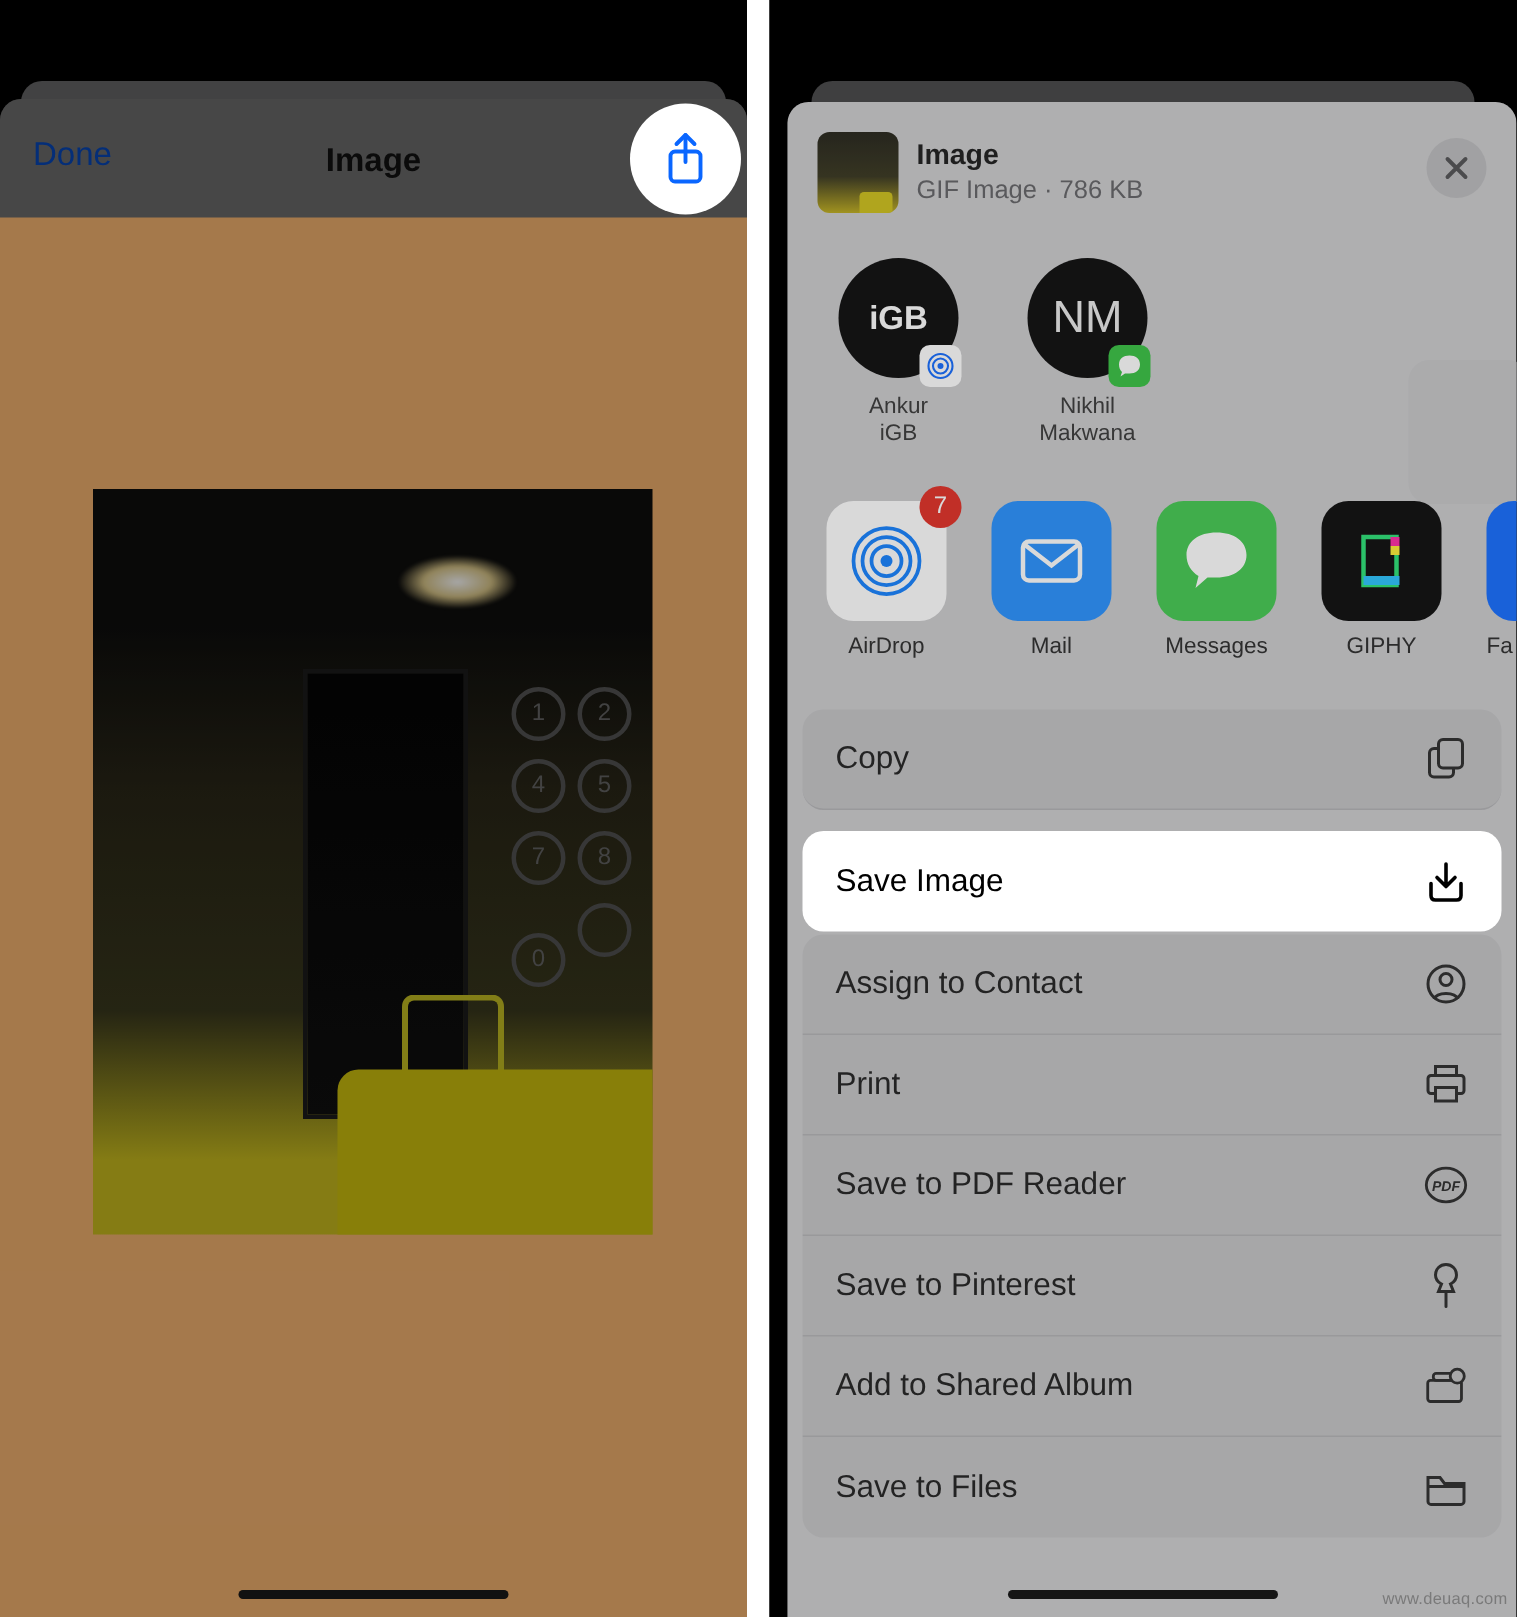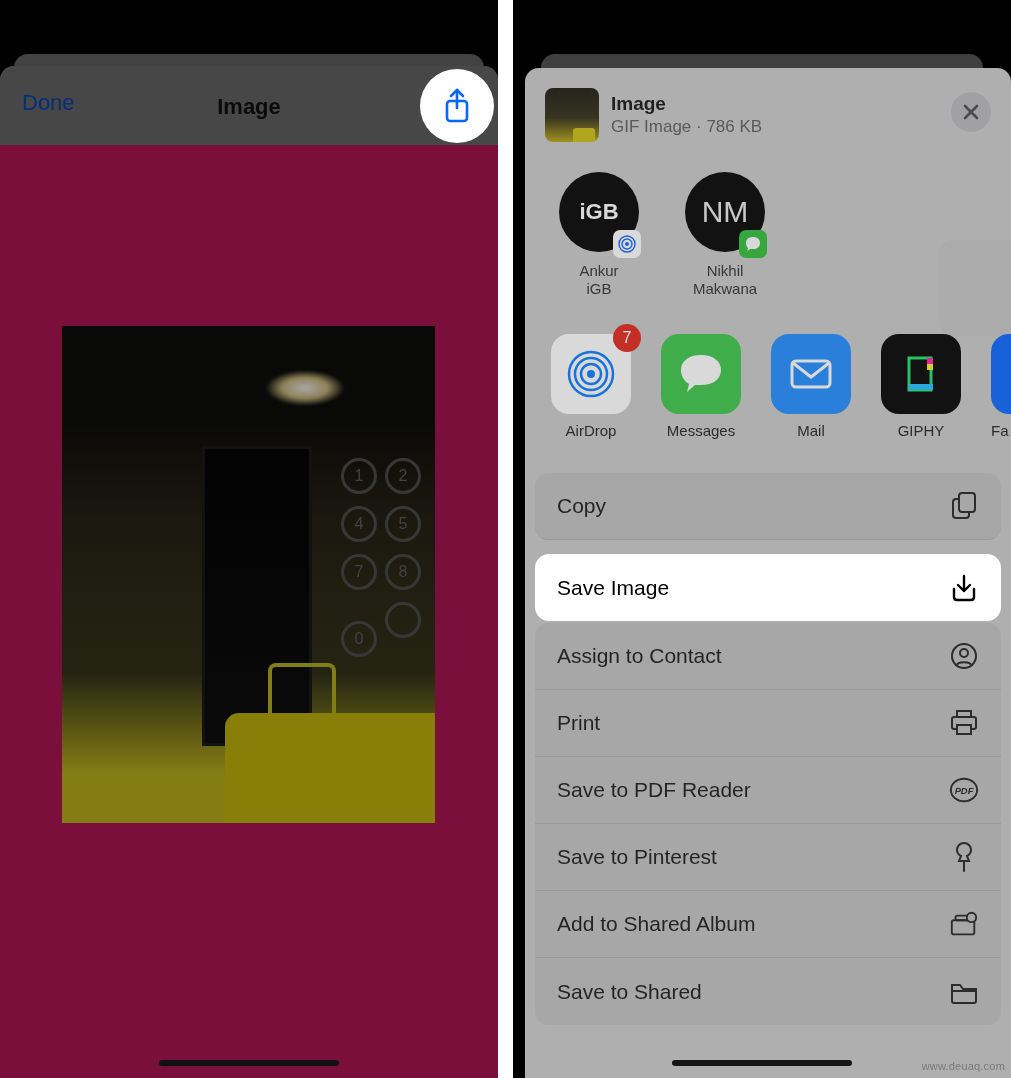--- a/index.html
+++ b/index.html
@@ -9,21 +9,21 @@
   .gap { flex: 0 0 15px; background: #fff; }
 
   
   .l-top-edge { position: absolute; top: 54px; left: 14px; right: 14px; height: 18px; background: #424243; border-radius: 14px 14px 0 0; }
   .l-sheet { position: absolute; top: 66px; left: 0; right: 0; bottom: 0; background: #6e6e6e; border-radius: 14px 14px 0 0; }
   .l-dim { position: absolute; inset: 0; background: rgba(0,0,0,0.35); border-radius: 14px 14px 0 0; pointer-events:none; }
   .l-header { position: relative; height: 82px; display: flex; align-items: center; justify-content: center; }
   .l-done { position: absolute; left: 22px; top: 24px; color: #0747b8; font-size: 22px; font-weight: 400; }
   .l-title { font-size: 22px; font-weight: 600; color: #111; }
   .l-share-circ { position: absolute; right: 4px; top: 3px; width: 74px; height: 74px; background: #fff; border-radius: 50%; display: flex; align-items: center; justify-content: center; z-index: 5; }
-  .l-body { position: absolute; top: 79px; left: 0; right: 0; bottom: 0; background: #be185d; }
+  .l-body { position: absolute; top: 79px; left: 0; right: 0; bottom: 0; background: #fdba74; }
   .l-photo { position: absolute; top: 181px; left: 62px; width: 373px; height: 497px; background: linear-gradient(180deg,#0e0e0d 0%,#0e0e0d 18%, #2a2718 40%, #3a391e 70%, #ccbf1f 90%); overflow: hidden; }
   .l-ceilinglight { position:absolute; top:44px; right:90px; width:80px; height:36px; background:radial-gradient(#fff,#ddc98a 40%,transparent 70%); border-radius:50%; filter:blur(1px);}
   .l-door { position:absolute; top:120px; left:140px; width:110px; height:300px; background:linear-gradient(#050505,#101010); border:3px solid #1c1c1c;}
   .l-circles { position:absolute; top:126px; right:8px; width:90px; }
   .l-circles .c { width:36px;height:36px;border:3px solid #555;border-radius:50%;display:inline-flex;align-items:center;justify-content:center;color:#666;font-size:16px;margin:6px 4px;}
   .l-chair { position:absolute; bottom:40px; left:200px; width:100px; height:120px; }
   .l-chair .seat{position:absolute;bottom:46px;width:80px;height:14px;background:#c8c224;border-radius:4px;}
   .l-chair .back{position:absolute;bottom:60px;left:6px;width:68px;height:60px;border:4px solid #c8c224;border-bottom:none;border-radius:8px 8px 0 0;}
   .l-couch { position:absolute; bottom:-10px; right:-20px; width:230px; height:120px; background:#d2c40e; border-radius:14px 14px 0 0; }
   .home-ind { position: absolute; bottom: 12px; left: 50%; transform: translateX(-50%); width: 180px; height: 6px; background: #111; border-radius: 4px; }
@@ -184,35 +184,35 @@
                 <circle cx="28" cy="28" r="4" fill="#0a7cff"></circle>
                 <circle cx="28" cy="28" r="10" stroke="#0a7cff" stroke-width="2.5" fill="none"></circle>
                 <circle cx="28" cy="28" r="16" stroke="#0a7cff" stroke-width="2.5" fill="none"></circle>
                 <circle cx="28" cy="28" r="22" stroke="#0a7cff" stroke-width="2.5" fill="none"></circle>
               </svg>
             <div class="airdrop-badge">7</div>
           </div>
           <div class="app-label">AirDrop</div>
         </div>
         <div class="app">
-          <div class="app-icon ai-msg">
-            <svg width="52" height="52" viewBox="0 0 52 52">
-                <path d="M6 22 C6 13 14 7 26 7 C38 7 46 13 46 22 C46 31 38 37 26 37 L20 37 L12 44 L14 36 C9 33 6 28 6 22 Z" fill="#fff"></path>
-              </svg>
-          </div>
-          <div class="app-label">Messages</div>
-        </div>
-        <div class="app">
           <div class="app-icon ai-mail">
             <svg width="54" height="54" viewBox="0 0 54 54">
                 <rect x="8" y="14" width="38" height="26" rx="4" stroke="#fff" stroke-width="3" fill="none"></rect>
                 <path d="M9 16 L27 30 L45 16" stroke="#fff" stroke-width="3" fill="none" stroke-linecap="round"></path>
               </svg>
           </div>
           <div class="app-label">Mail</div>
+        </div>
+        <div class="app">
+          <div class="app-icon ai-msg">
+            <svg width="52" height="52" viewBox="0 0 52 52">
+                <path d="M6 22 C6 13 14 7 26 7 C38 7 46 13 46 22 C46 31 38 37 26 37 L20 37 L12 44 L14 36 C9 33 6 28 6 22 Z" fill="#fff"></path>
+              </svg>
+          </div>
+          <div class="app-label">Messages</div>
         </div>
         <div class="app">
           <div class="app-icon ai-giphy">
             <svg width="44" height="44" viewBox="0 0 44 44">
                 <rect x="10" y="6" width="22" height="32" fill="none" stroke="#20e070" stroke-width="3"></rect>
                 <rect x="28" y="6" width="6" height="6" fill="#ff1fa0"></rect>
                 <rect x="28" y="12" width="6" height="6" fill="#ffed2b"></rect>
                 <rect x="10" y="32" width="24" height="6" fill="#1fc1ff"></rect>
               </svg>
           </div>
@@ -289,21 +289,21 @@
             <span class="lbl">Add to Shared Album</span>
             <span class="ic">
               <svg width="32" height="28" viewBox="0 0 32 28">
                   <rect x="3" y="10" width="24" height="15" rx="2" stroke="#222" stroke-width="2" fill="none"></rect>
                   <rect x="7" y="5" width="20" height="5" rx="2" stroke="#222" stroke-width="2" fill="none"></rect>
                   <circle cx="24" cy="7" r="5" stroke="#222" stroke-width="2" fill="#bfbfc1"></circle>
                 </svg>
             </span>
           </div>
           <div class="action-row">
-            <span class="lbl">Save to Shared</span>
+            <span class="lbl">Save to Files</span>
             <span class="ic">
               <svg width="30" height="26" viewBox="0 0 30 26">
                   <path d="M3 6 L11 6 L14 10 L27 10 L27 22 C27 23 26 24 25 24 L5 24 C4 24 3 23 3 22 Z" stroke="#222" stroke-width="2" fill="none"></path>
                   <path d="M3 12 L27 12" stroke="#222" stroke-width="2"></path>
                 </svg>
             </span>
           </div>
         </div>
       </div>
 

